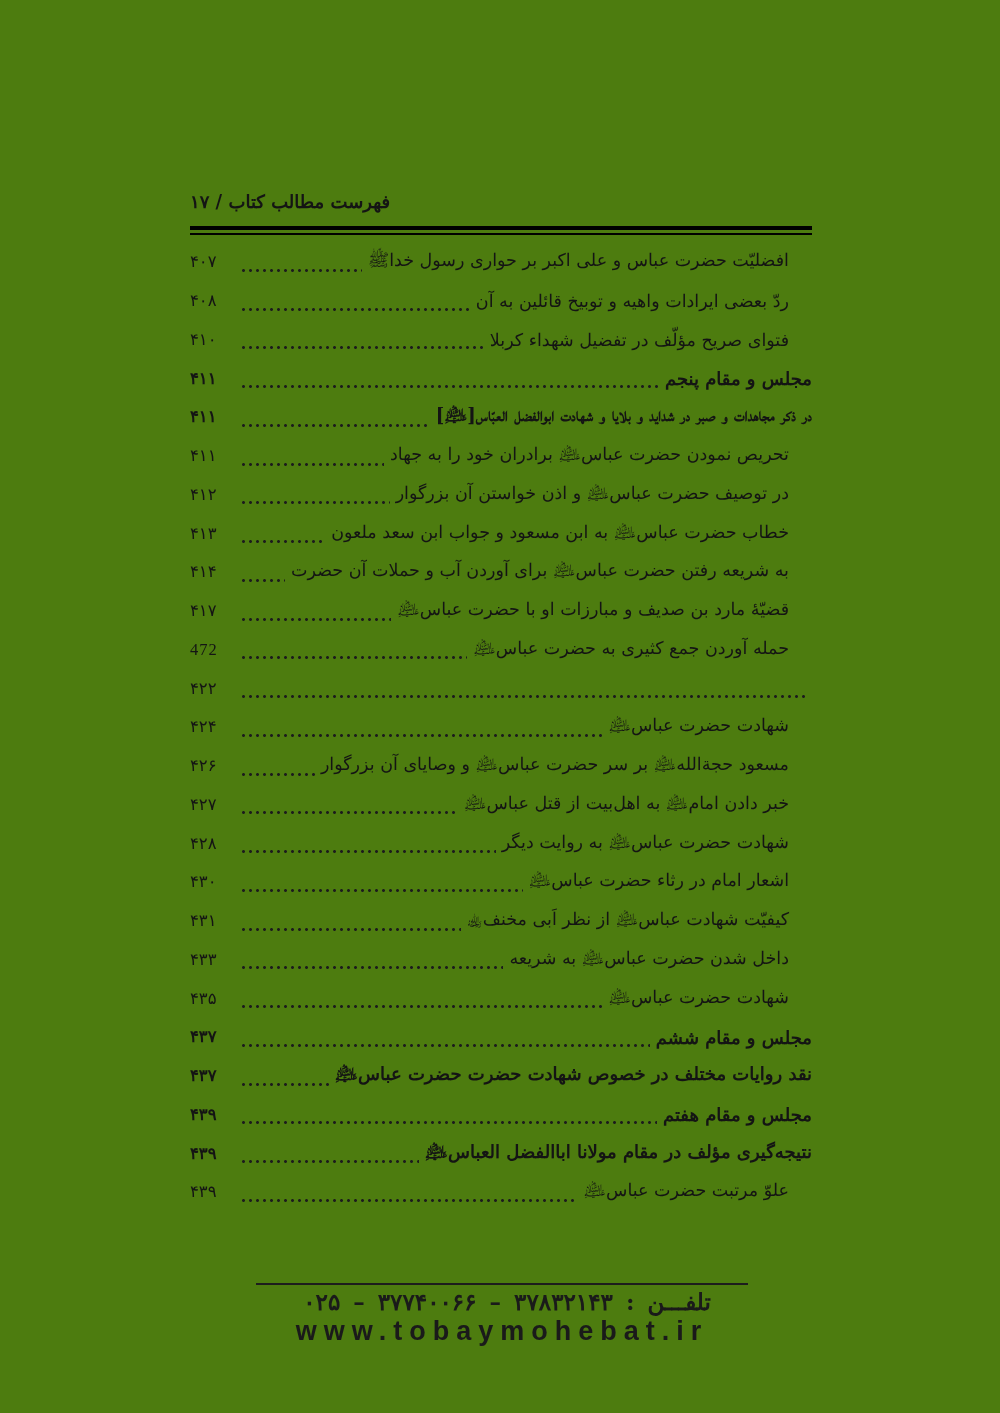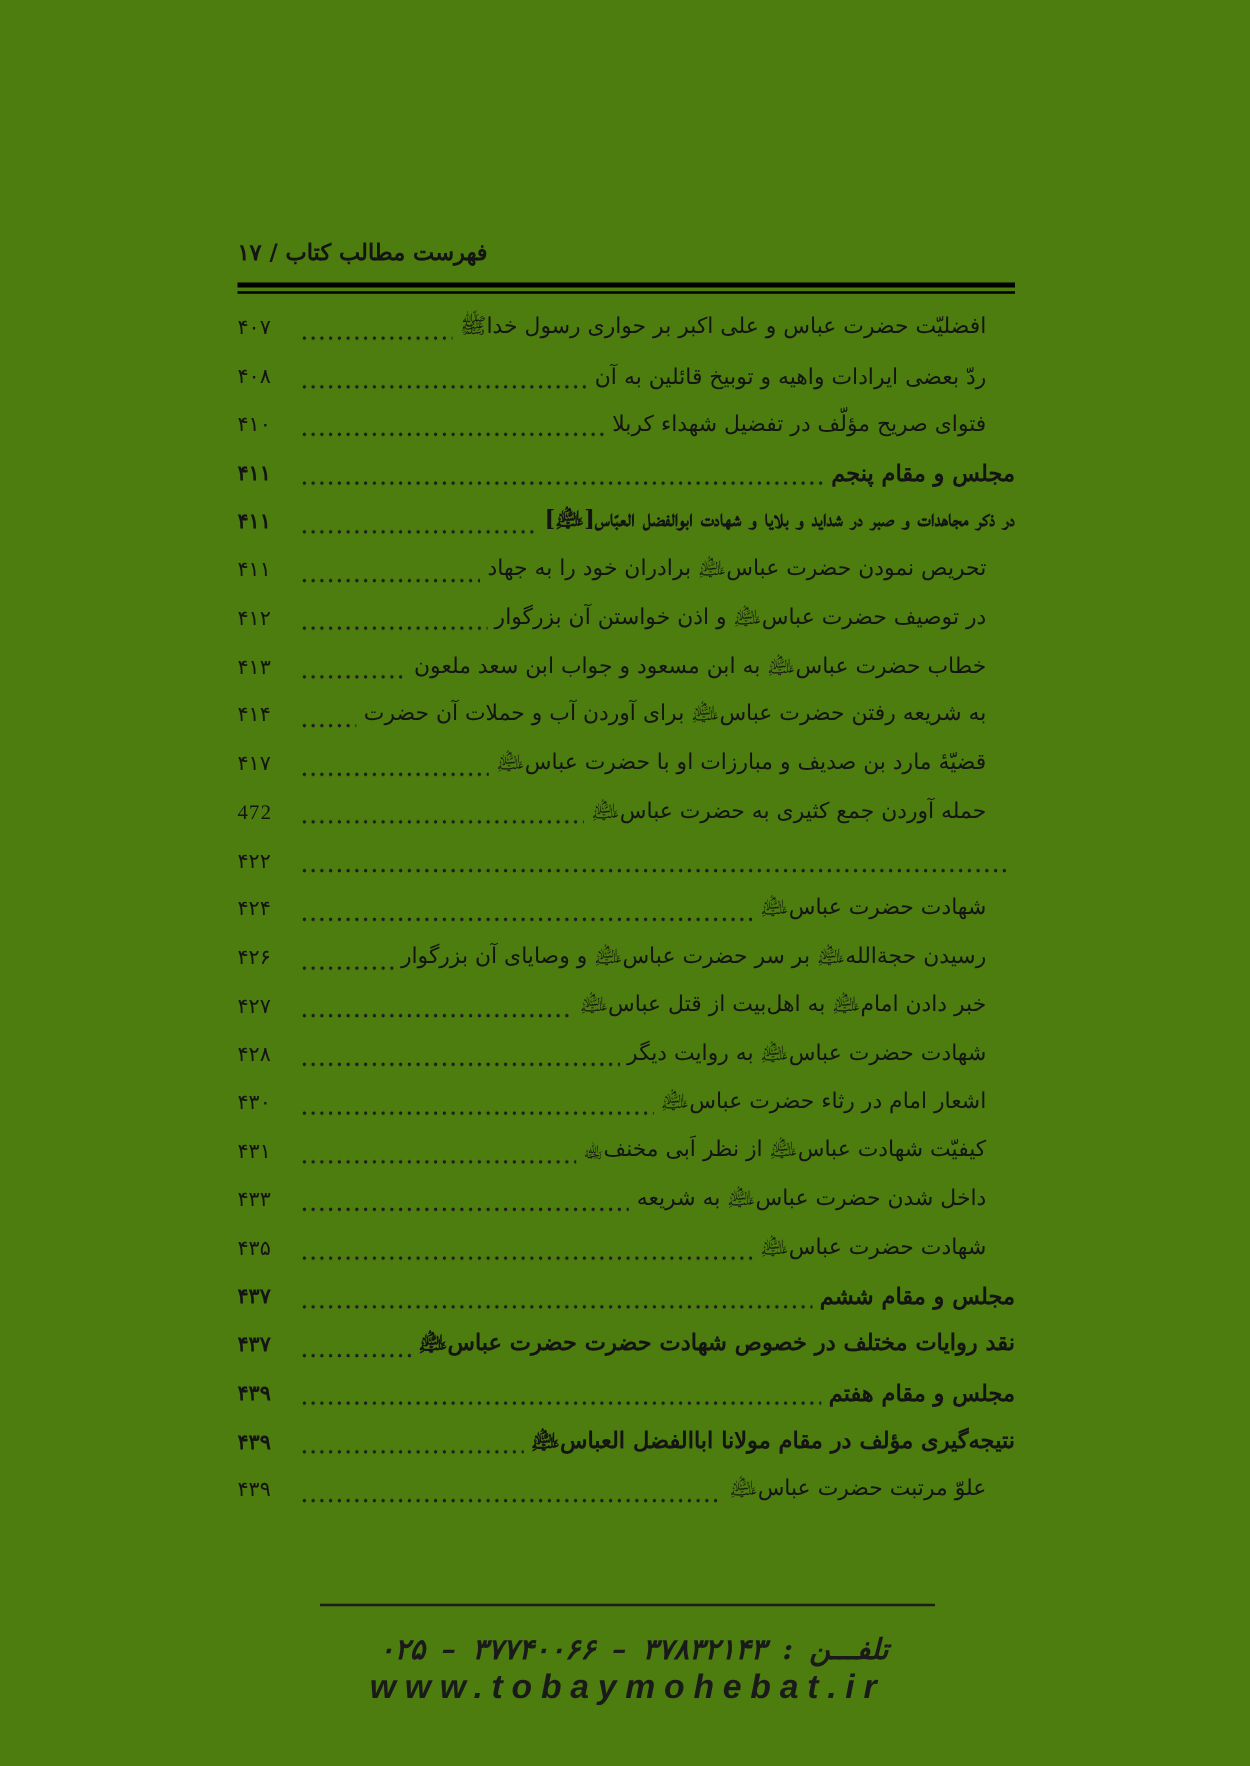--- a/index.html
+++ b/index.html
@@ -50,23 +50,22 @@
     min-width:42px;
     font-size:16.5px;letter-spacing:1px;
     white-space:nowrap;
     font-family:Liberation Serif, serif;
   }
 
   
   .footer{
     position:absolute;left:256px;top:1283px;width:492px;
     border-top:2px solid #1d1d1d;
-    padding-top:21px;
+    padding-top:3px;
     text-align:center;
-    font-style:italic;
   }
   .phone-line{
     direction:rtl;
     font-weight:bold;font-size:23px;
     color:#1a1a1a;
     word-spacing:5px;
     white-space:nowrap;
   }
   .phone-numbers{direction:rtl;unicode-bidi:embed;margin-left:10px;letter-spacing:1px;}
   .website-url{
@@ -146,21 +145,21 @@
       <div class="toc-row regular">
       <span class="dot-leader"></span>
       <span class="toc-page">۴۲۲</span>
     </div>
       <div class="toc-row regular">
       <span class="toc-title">شهادت حضرت عباس﵇</span>
       <span class="dot-leader"></span>
       <span class="toc-page">۴۲۴</span>
     </div>
       <div class="toc-row regular">
-      <span class="toc-title">رسیدن حجةالله﵇ بر سر حضرت عباس﵇ و وصایای آن بزرگوار</span>
+      <span class="toc-title">مسعود حجةالله﵇ بر سر حضرت عباس﵇ و وصایای آن بزرگوار</span>
       <span class="dot-leader"></span>
       <span class="toc-page">۴۲۶</span>
     </div>
       <div class="toc-row regular">
       <span class="toc-title">خبر دادن امام﵇ به اهل‌بیت از قتل عباس﵇</span>
       <span class="dot-leader"></span>
       <span class="toc-page">۴۲۷</span>
     </div>
       <div class="toc-row regular">
       <span class="toc-title">شهادت حضرت عباس﵇ به روایت دیگر</span>

